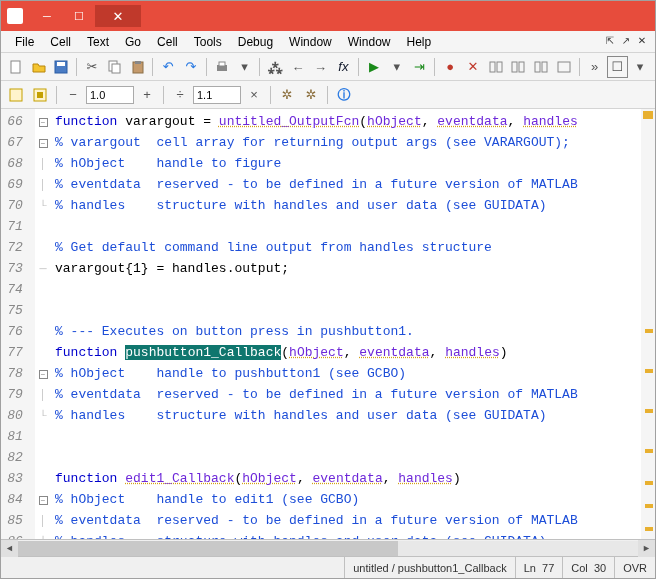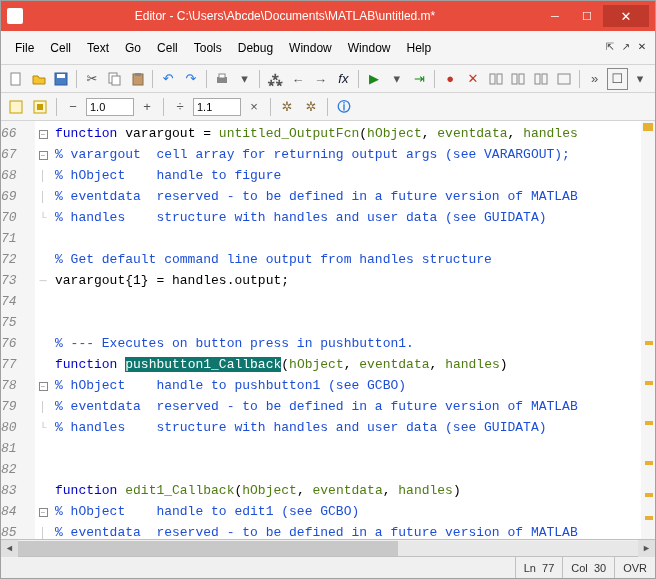--- a/index.html
+++ b/index.html
@@ -3,55 +3,54 @@
 <meta charset="utf-8">
 <style>
 * { margin:0; padding:0; box-sizing:border-box; }
 body { font-family:"Segoe UI",Tahoma,sans-serif; font-size:11px; background:#fff; width:656px; height:579px; overflow:hidden; display:flex; flex-direction:column; border:1px solid #a0a0a0; }
 .titlebar { background:#e74c3c; color:#fff; height:30px; display:flex; align-items:center; padding:0 6px; }
 .titlebar .icon { width:16px; height:16px; background:#fff; margin-right:8px; border-radius:2px; }
 .titlebar .title { flex:1; text-align:center; font-size:12px; font-weight:400; color:#fff; }
 .win-btns { display:flex; gap:0; }
 .win-btn { width:32px; height:22px; display:flex; align-items:center; justify-content:center; color:#fff; font-size:11px; }
 .win-btn.close { background:#c0392b; width:46px; font-size:13px; }
-.menubar { height:34px; background:#f5f5f5; border-bottom:1px solid #d4d4d4; display:flex; align-items:center; padding:0 6px; position:relative; }
+.menubar { height:22px; background:#f5f5f5; border-bottom:1px solid #d4d4d4; display:flex; align-items:center; padding:0 6px; position:relative; }
 .menu-item { padding:2px 8px; font-size:12px; color:#000; }
 .menu-right { position:absolute; right:6px; display:flex; gap:2px; }
 .mini-btn { width:14px; height:14px; font-size:10px; color:#333; text-align:center; }
 .toolbar { height:28px; background:#f5f5f5; border-bottom:1px solid #d4d4d4; display:flex; align-items:center; padding:0 4px; gap:1px; }
 .tb-btn { width:22px; height:22px; display:flex; align-items:center; justify-content:center; font-size:13px; color:#555; border:1px solid transparent; }
 .tb-sep { width:1px; height:18px; background:#c0c0c0; margin:0 3px; }
 .toolbar2 { height:28px; background:#f5f5f5; border-bottom:1px solid #d4d4d4; display:flex; align-items:center; padding:0 4px; gap:2px; }
 .num-input { width:48px; height:18px; border:1px solid #aaa; font-size:11px; padding:0 3px; text-align:left; }
 .editor-area { flex:1; display:flex; background:#fff; overflow:hidden; position:relative; }
-.gutter { width:34px; background:#f5f5f5; text-align:left; padding:2px 6px 2px 0; font-family:Consolas,"Courier New",monospace; font-size:13px; color:#888; line-height:21px; font-style:italic; }
+.gutter { width:34px; background:#f5f5f5; text-align:center; padding:2px 6px 2px 0; font-family:Consolas,"Courier New",monospace; font-size:13px; color:#888; line-height:21px; font-style:italic; }
 .fold-col { width:16px; background:#fff; padding-top:2px; line-height:21px; font-size:10px; text-align:center; color:#888; }
 .fold-box { display:inline-block; width:9px; height:9px; border:1px solid #888; background:#fff; font-size:8px; line-height:7px; text-align:center; color:#888; }
 .code { flex:1; font-family:Consolas,"Courier New",monospace; font-size:13px; line-height:21px; padding:2px 0 2px 4px; white-space:pre; overflow:hidden; color:#000; }
 .kw { color:#0000cc; }
 .cm { color:#1d4ed8; }
-.fn { color:#4d7c0f; text-decoration-color:#d4a017; text-decoration-style:dotted; }
+.fn { color:#6d28d9; text-decoration:underline; text-decoration-color:#d4a017; text-decoration-style:dotted; }
 .sel { background:#0f766e; color:#fff; }
 .code-ind { position:absolute; right:0; top:0; bottom:0; width:14px; background:#f5f5f5; }
 .ind-mark { position:absolute; right:2px; width:8px; height:4px; background:#e8b030; }
 .statusbar { height:22px; background:#f0f0f0; border-top:1px solid #c0c0c0; display:flex; align-items:center; font-size:11px; color:#333; }
 .status-cell { border-left:1px solid #c0c0c0; padding:0 8px; height:100%; display:flex; align-items:center; }
 .status-spacer { flex:1; }
 .hscroll { height:17px; background:#f0f0f0; border-top:1px solid #c0c0c0; display:flex; align-items:center; }
 .hscroll .track { flex:1; height:15px; background:#e8e8e8; position:relative; margin:0 17px; }
 .hscroll .thumb { position:absolute; left:0; width:380px; height:15px; background:#c8c8c8; }
 .hscroll .arr { width:17px; height:17px; background:#e0e0e0; text-align:center; font-size:9px; line-height:17px; color:#555; position:absolute; }
 svg { display:block; }
 </style>
 </head>
 <body>
 
 <div class="titlebar">
   <div class="icon"></div>
-  <div class="title">Editor - C:\Users\Abcde\Documents\MATLAB\untitled.m*</div>
   <div class="win-btns">
     <div class="win-btn">─</div>
     <div class="win-btn">☐</div>
     <div class="win-btn close">✕</div>
   </div>
 </div>
 
 <div class="menubar">
   <span class="menu-item">File</span>
   <span class="menu-item">Cell</span>
@@ -244,20 +243,21 @@
 <div class="hscroll" style="position:relative">
   <div class="arr" style="left:0">◄</div>
   <div class="track">
       <div class="thumb"></div>
     </div>
   <div class="arr" style="right:0">►</div>
 </div>
 
 <div class="statusbar">
   <div class="status-spacer"></div>
+  <div class="status-cell">untitled / pushbutton1_Callback</div>
   <div class="status-cell">
     <span>Ln</span>&nbsp;&nbsp;<span>77</span>
   </div>
   <div class="status-cell">
     <span>Col</span>&nbsp;&nbsp;<span>30</span>
   </div>
   <div class="status-cell">OVR</div>
 </div>
 
 </body></html>

